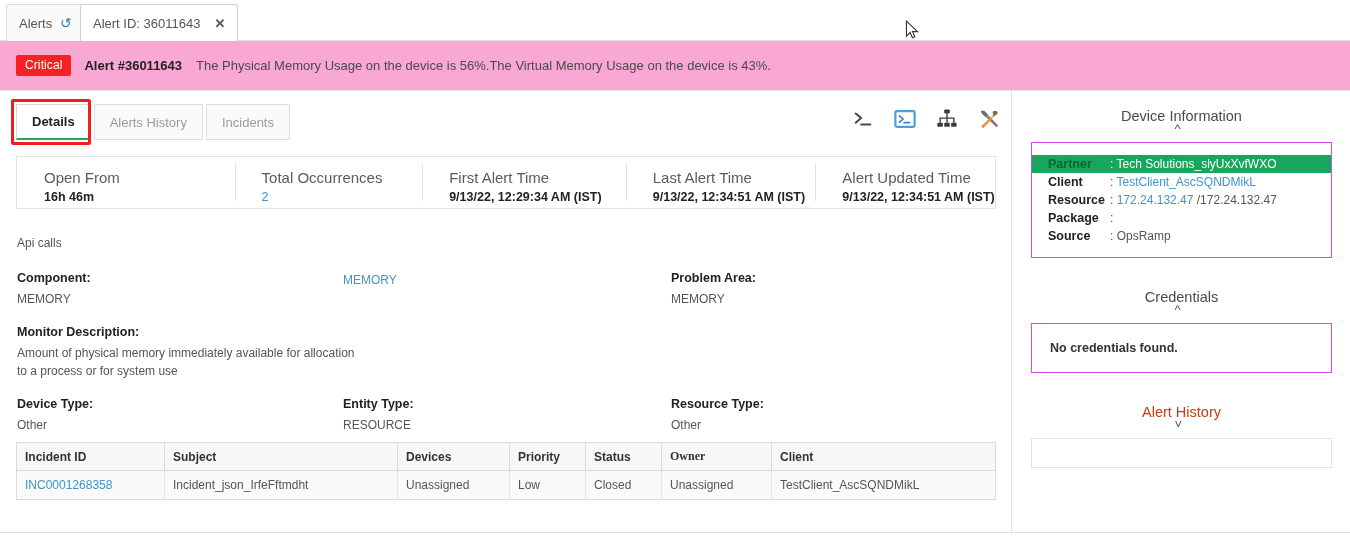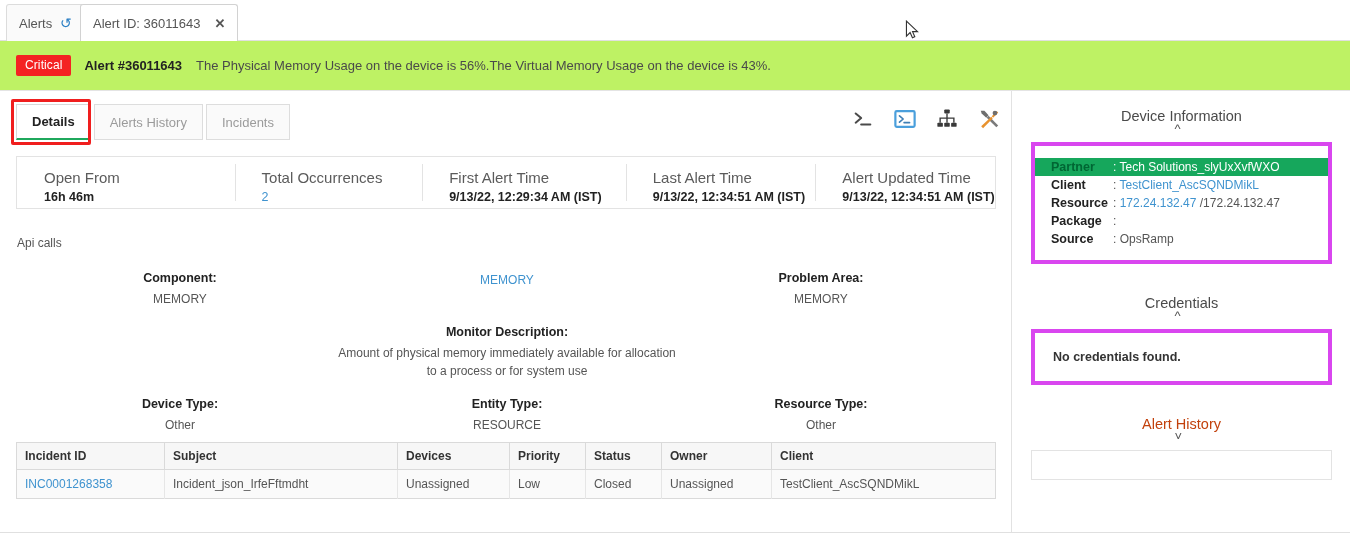--- a/index.html
+++ b/index.html
@@ -40,21 +40,21 @@
     display: inline-block; transform: scaleX(-1);
   }
   .close-icon {
     margin-left: 14px; color: #555; font-size: 13px; font-weight: bold;
     line-height: 1; cursor: pointer;
   }
 
   
   .banner {
     position: absolute; top: 41px; left: 0; width: 1350px; height: 50px;
-    background: #bef264; border-bottom: 1px solid #e4e4e4;
+    background: #f9a8d4; border-bottom: 1px solid #e4e4e4;
     display: flex; align-items: center; padding-left: 16px;
   }
   .sev-badge {
     background: #f42222; color: #fff;
     font-size: 12px; font-weight: 400;
     padding: 3px 9px 4px; border-radius: 2px;
     letter-spacing: .1px;
   }
   .banner-id {
     margin-left: 13px; font-weight: bold; color: #222; font-size: 13px;
@@ -127,21 +127,20 @@
   .api-calls {
     position: absolute; top: 145px; left: 17px;
     font-size: 12px; color: #555;
   }
 
   
   .fields { position: absolute; top: 180px; left: 17px; width: 980px; }
   .field-row { display: flex; margin-bottom: 17px; }
   .field {
     font-size: 12px;
-    text-align: center;
   }
   .fw-0 { width: 326px; }
   .fw-1 { width: 328px; }
   .fw-2 { width: 300px; }
   .f-label { font-weight: bold; color: #222; margin-bottom: 5px; font-size: 12.5px; }
   .f-value { color: #555; font-size: 12px; line-height: 18px; }
   .f-value.link { color: #3f93cf; cursor: pointer; }
 
   
   .inc-table {
@@ -159,38 +158,38 @@
     padding: 7px 8px; border-right: 1px solid #e6e6e6;
     color: #555; background: #fafafa; font-size: 12px;
   }
   .inc-table td:last-child { border-right: none; }
   .inc-table td.link a { color: #3f93cf; text-decoration: none; cursor: pointer; }
   .col-id { width: 148px; }
   .col-subject { width: 233px; }
   .col-devices { width: 112px; }
   .col-priority { width: 76px; }
   .col-status { width: 76px; }
-  .col-owner { width: 110px; }
+  .col-owner { width: 110px; font-family: Liberation Serif, serif; }
   .col-client { width: auto; }
 
   
   .side-section { margin: 0 18px; }
   .side-head {
     display: flex; align-items: center; justify-content: space-between;
     padding: 17px 0 9px 0;
     flex-direction: column;
   }
   .side-title { font-size: 14.5px; color: #4a4a4a; }
   .side-title.link { color: #c2410c; cursor: pointer; }
   .chev {
     width: 14px; height: 9px; color: #555; font-size: 13px; line-height: 9px;
     cursor: pointer;
   }
   .side-card {
-    border: 4px solid #d946ef; background: #fff; padding: 12px 0 12px 0;
+    border: 1px solid #d946ef; background: #fff; padding: 12px 0 12px 0;
   }
   .dev-row { display: flex; align-items: center; padding: 2px 0 2px 0; }
   .dev-row.highlight { background: #16a75c; }
   .dev-label {
     width: 78px; padding-left: 16px; font-weight: bold;
     font-size: 12.5px; color: #222;
   }
   .dev-row.highlight .dev-label { color: #063; }
   .dev-val { font-size: 12px; color: #555; }
   .dev-row.highlight .dev-val { color: #fff; }

